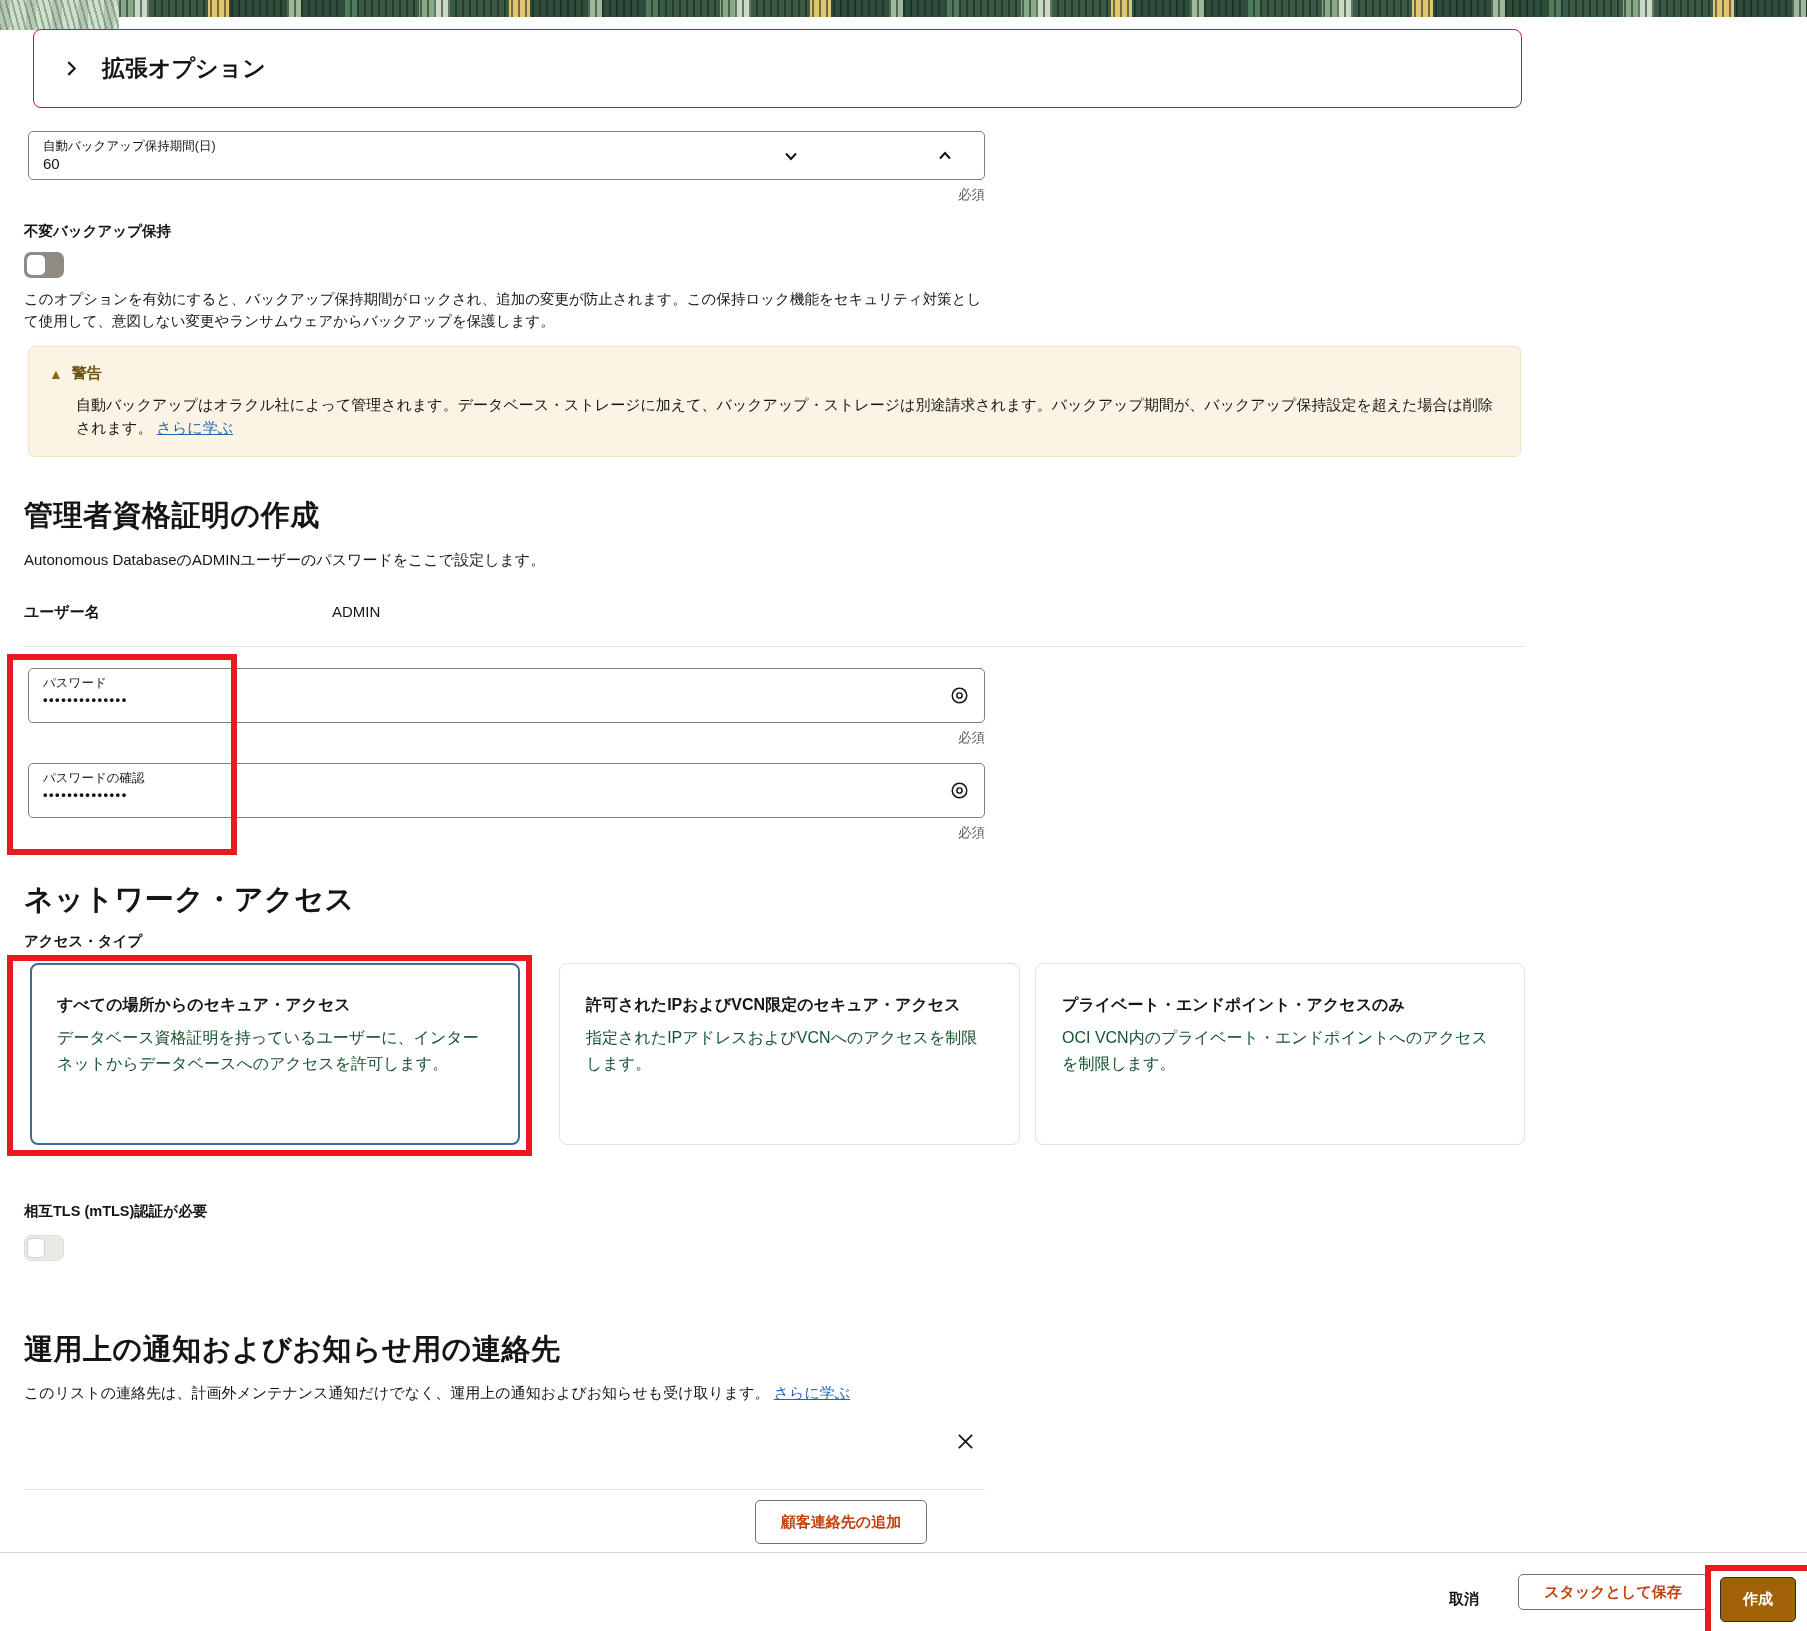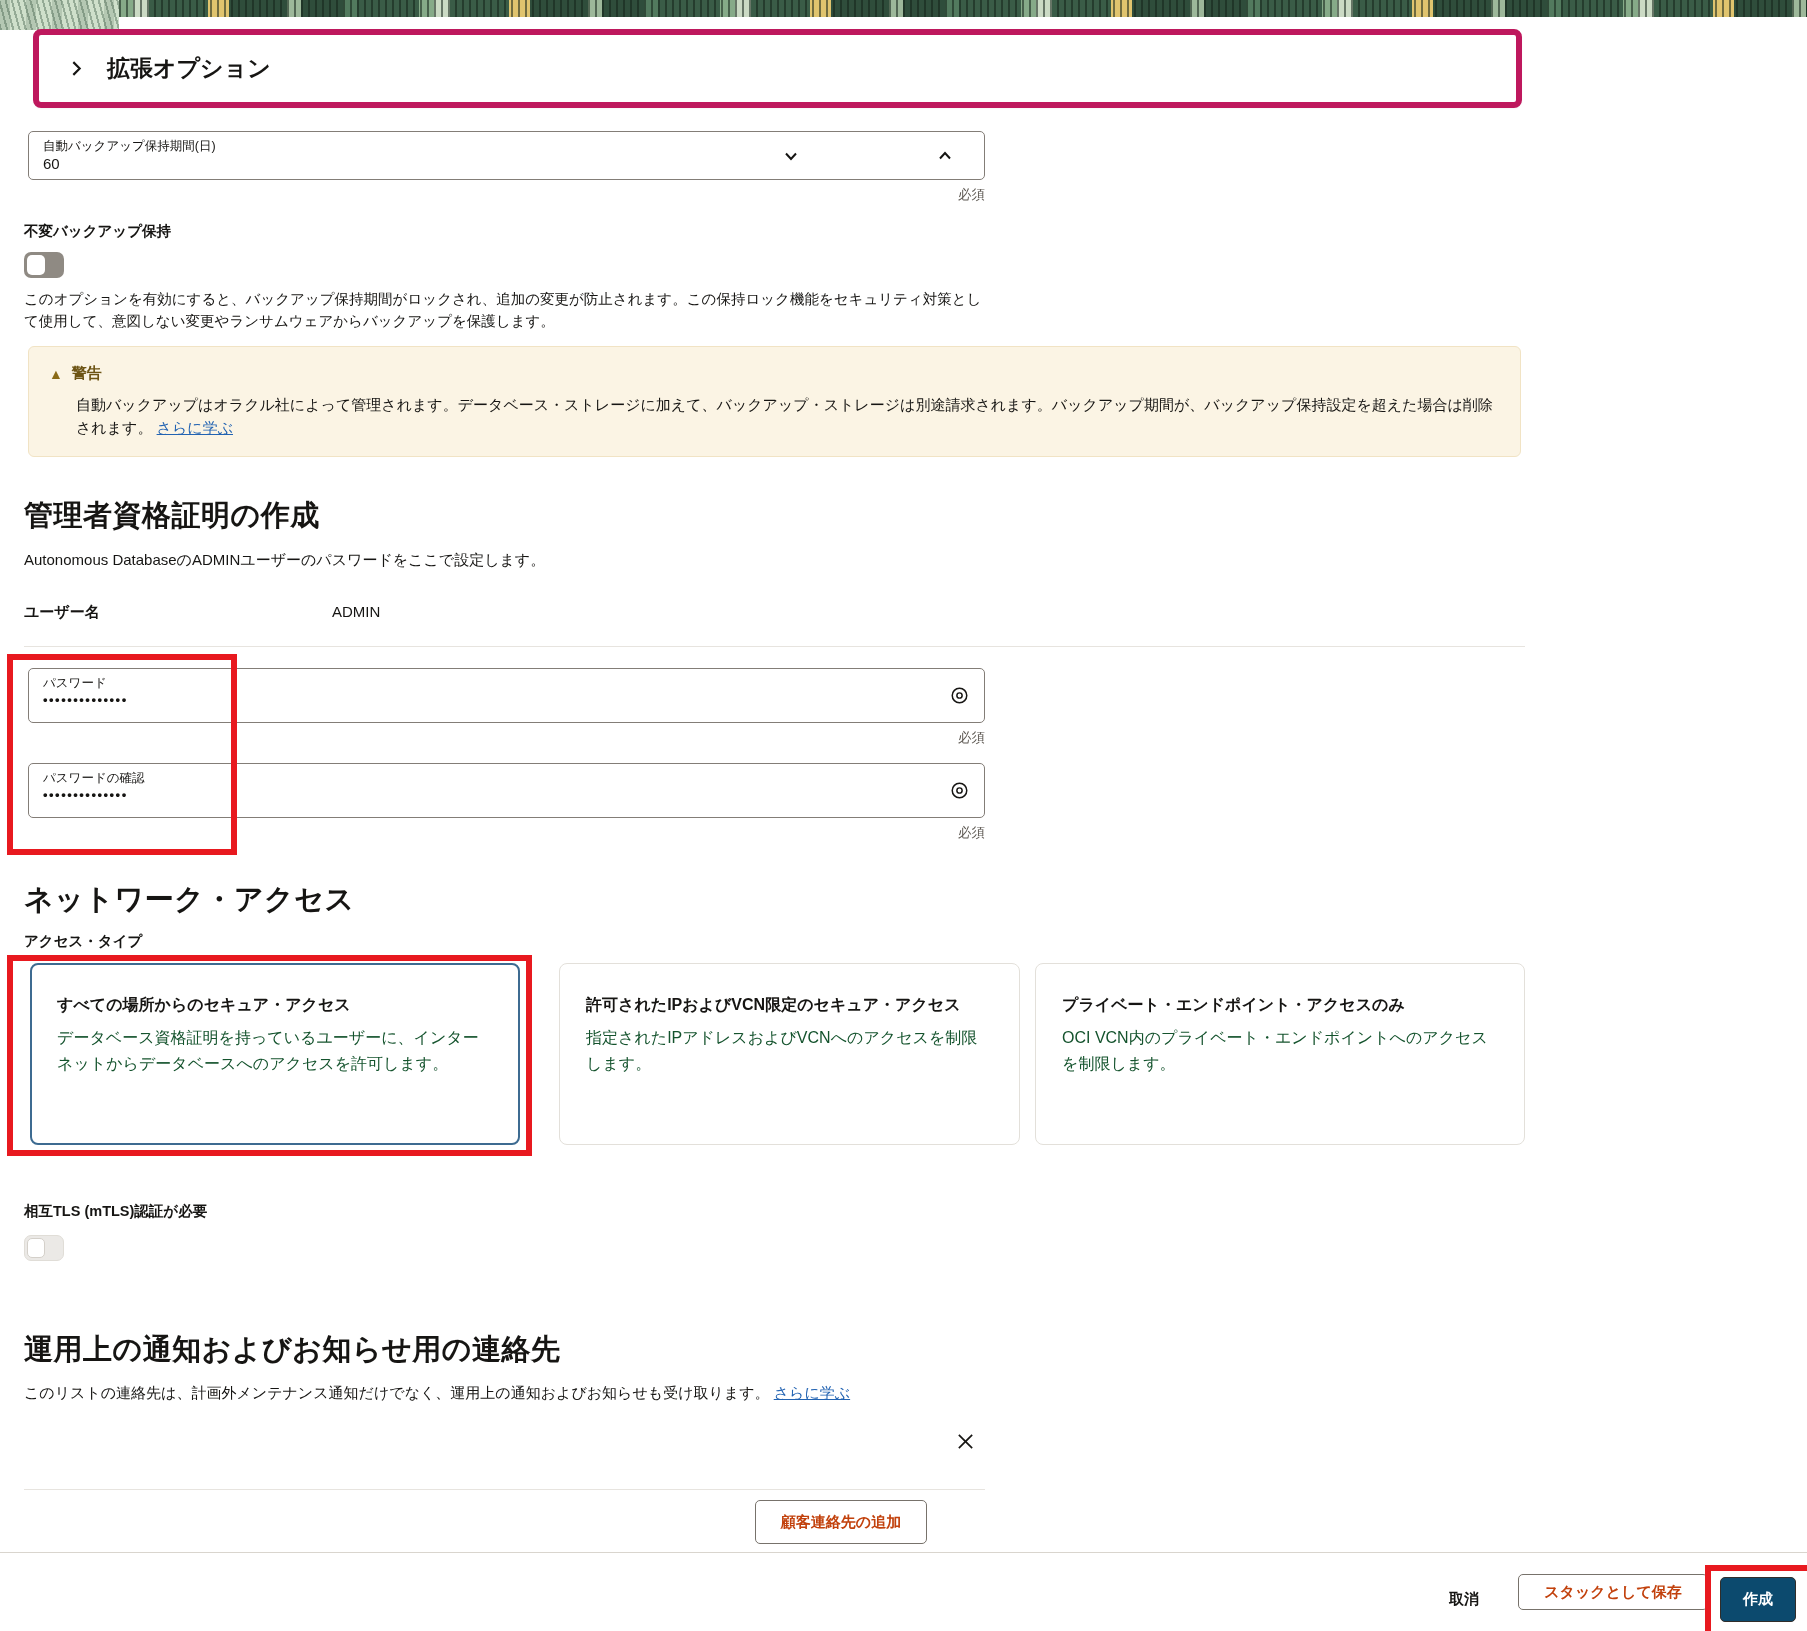--- a/index.html
+++ b/index.html
@@ -35,21 +35,21 @@
   
   .h2 { position:absolute; font-size:29px; font-weight:700; letter-spacing:.5px; }
   .label-bold { position:absolute; font-size:15px; font-weight:700; }
   .text { position:absolute; font-size:15px; }
   .divider { position:absolute; height:1px; background:#e7e4df; }
   a.learn-link { color:#2263b2; text-decoration:underline; cursor:pointer; }
 
   
   .adv-panel {
     position:absolute; left:33px; top:29px; width:1489px; height:79px;
-    border:6px solid #be185d; border-radius:8px; background:#fff;
+    border:1px solid #be185d; border-radius:8px; background:#fff;
     box-shadow:0 1px 2px rgba(0,0,0,.04);
     display:flex; align-items:center; padding-left:29px; cursor:pointer;
   }
   .adv-panel .chev { margin-right:22px; display:flex; }
   .adv-title { font-size:23px; font-weight:700; }
 
   
   .field {
     position:absolute; background:#fff;
     border:1px solid #837d77; border-radius:5px;
@@ -96,21 +96,21 @@
     position:absolute; background:#fff; border:1px solid #77726b; border-radius:5px;
     font-size:15px; font-weight:700; color:#c2410c; cursor:pointer;
     display:flex; align-items:center; justify-content:center;
     font-family:"Liberation Sans","DejaVu Sans",sans-serif;
   }
   .btn-text {
     position:absolute; background:transparent; border:none; font-size:15px; font-weight:700;
     color:#161513; cursor:pointer; font-family:"Liberation Sans","DejaVu Sans",sans-serif;
   }
   .btn-primary {
-    position:absolute; background:#0c4a6e; border:1px solid #312d2a; border-radius:5px;
+    position:absolute; background:#a16207; border:1px solid #312d2a; border-radius:5px;
     font-size:15px; font-weight:700; color:#fff; cursor:pointer;
     display:flex; align-items:center; justify-content:center;
     font-family:"Liberation Sans","DejaVu Sans",sans-serif;
   }
 
   .footer-divider { position:absolute; left:0; top:1552px; width:1807px; height:1px; background:#d9d5ce; }
 
   
   .annot { position:absolute; border:6px solid #e8191f; pointer-events:none; }
   .annot-1 { left:7px;  top:654px;  width:230px; height:201px; }

